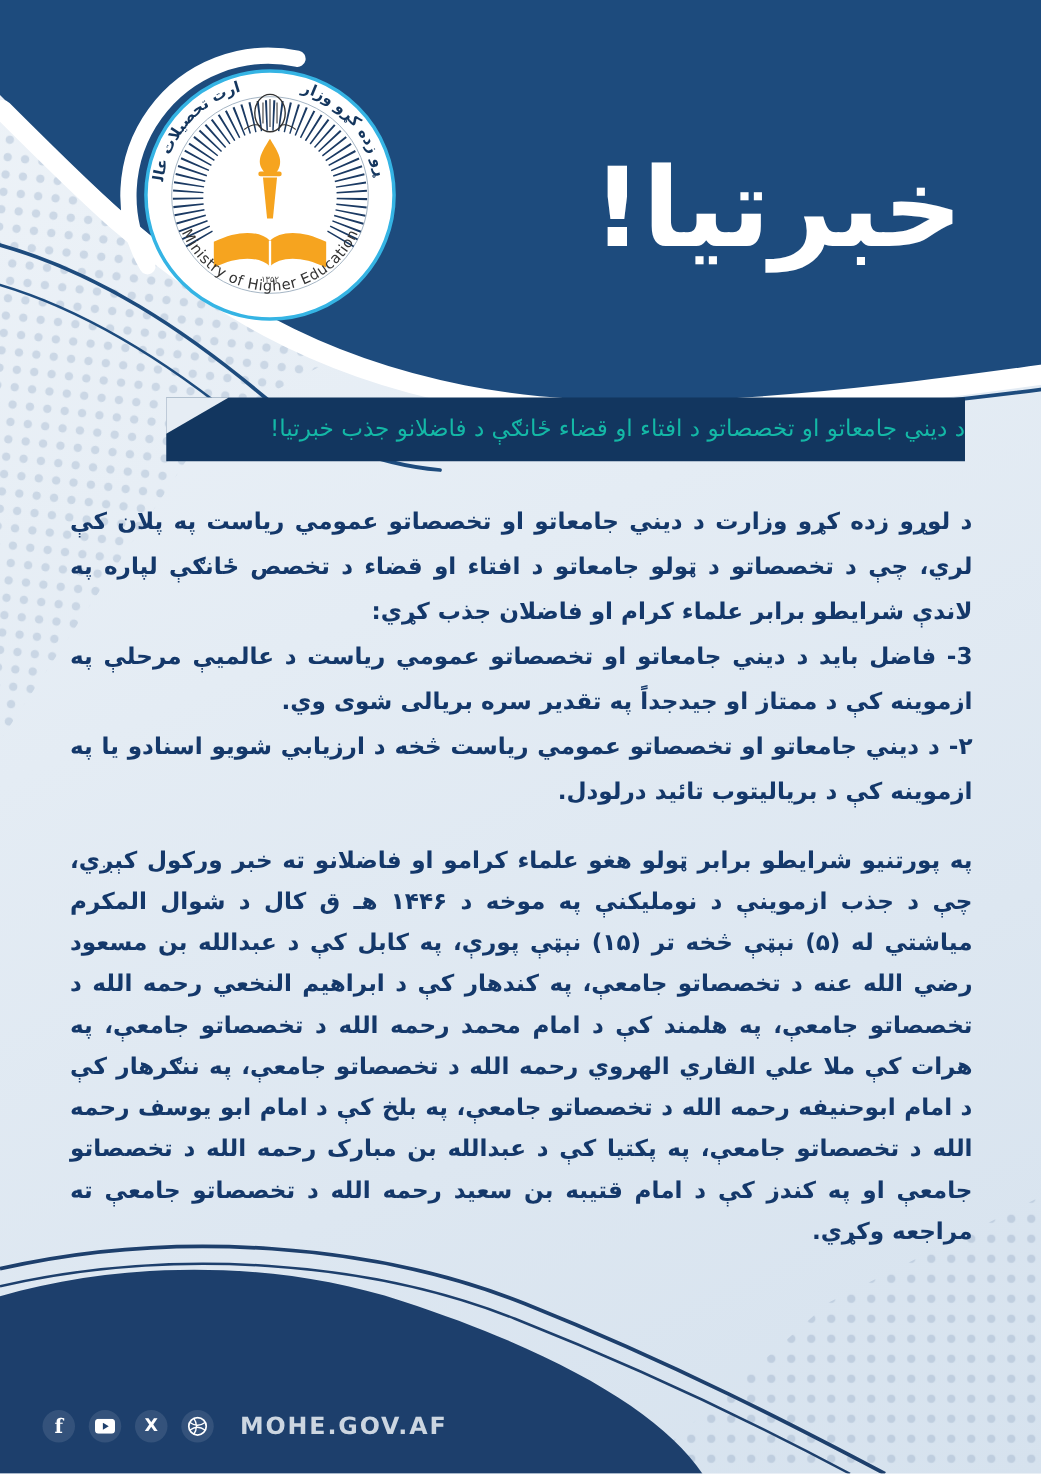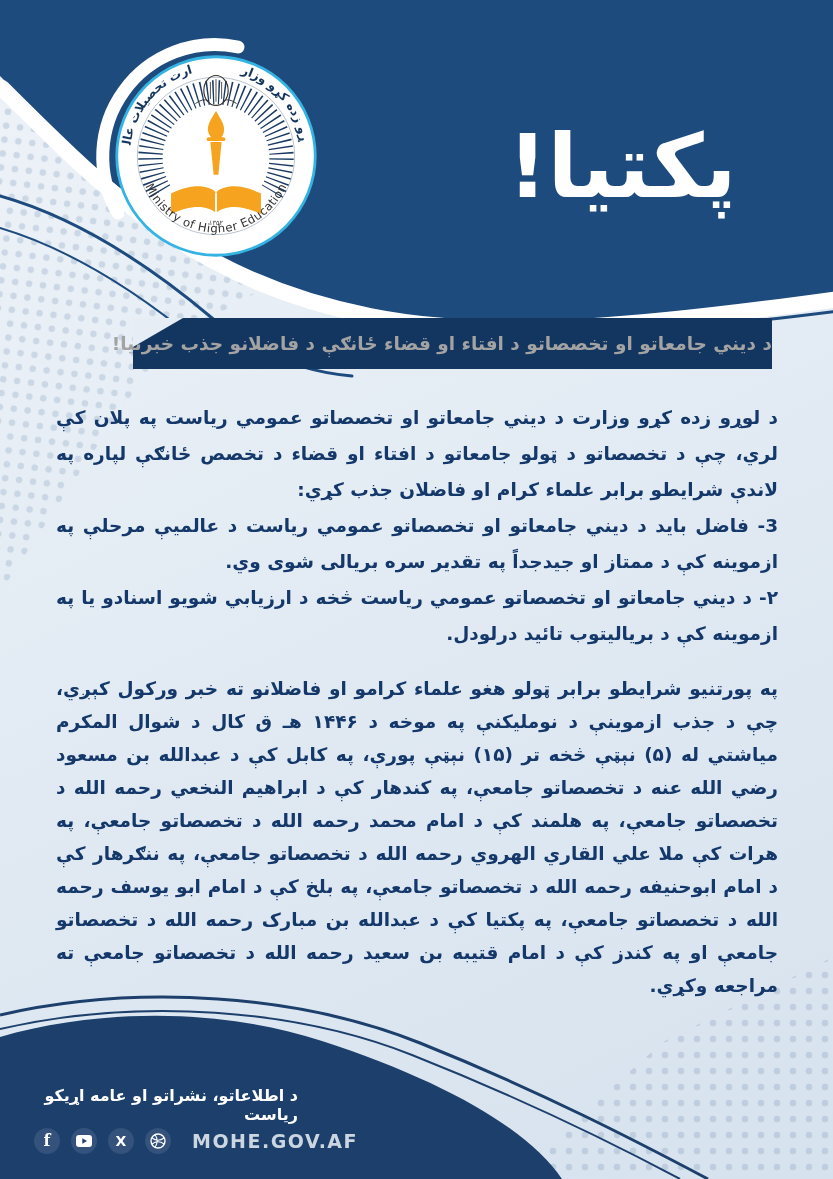--- a/index.html
+++ b/index.html
@@ -28,22 +28,22 @@
   
   .bar{
     position:absolute;left:133px;top:318px;width:639px;height:51px;z-index:4;
     background:#12365f;
   }
   .bar::before{
     content:"";position:absolute;left:0;top:0;width:0;height:0;
     border-top:29px solid #e6edf4;border-right:50px solid transparent;
   }
   .bar span{
-    display:block;width:100%;line-height:51px;text-align:center;direction:rtl;white-space:nowrap;
-    color:#a3a3a3;font-weight:bold;font-size:18.5px;
+    display:block;width:100%;line-height:51px;direction:rtl;white-space:nowrap;
+    color:#14b8a6;font-weight:normal;font-size:18.5px;
   }
   
   .body-text{
     position:absolute;left:56px;top:400px;width:722px;z-index:3;
     direction:rtl;color:#14386a;font-weight:bold;font-size:18.5px;
   }
   .body-text p{margin:0;text-align:justify;text-align-last:right;line-height:36px;}
   .body-text p.main-par{margin-top:20px;line-height:33px;}
   
   .footer-dept{
@@ -111,40 +111,39 @@
       </text>
       <text font-size="13" font-weight="bold" fill="#14365e">
         <textPath href="#arcL" startOffset="50%" text-anchor="middle">وزارت تحصیلات عالی</textPath>
       </text>
       <text font-size="12.5" fill="#333333" letter-spacing="0.5">
         <textPath href="#arcB" startOffset="50%" text-anchor="middle">Ministry of Higher Education</textPath>
       </text>
     </svg>
   </div>
 
-  <h1 class="title">پکتیا!</h1>
+  <h1 class="title">خبرتیا!</h1>
 
   <div class="bar">
     <span>د دیني جامعاتو او تخصصاتو د افتاء او قضاء ځانګې د فاضلانو جذب خبرتیا!</span>
   </div>
 
   <div class="body-text">
     <p>د لوړو زده کړو وزارت د دیني جامعاتو او تخصصاتو عمومي ریاست په پلان کې لري، چې د تخصصاتو د ټولو جامعاتو د افتاء او قضاء د تخصص ځانګې لپاره په لاندې شرایطو برابر علماء کرام او فاضلان جذب کړي:</p>
     <p>3- فاضل باید د دیني جامعاتو او تخصصاتو عمومي ریاست د عالمیې مرحلې په ازموینه کې د ممتاز او جیدجداً په تقدیر سره بریالی شوی وي.</p>
     <p>۲- د دیني جامعاتو او تخصصاتو عمومي ریاست څخه د ارزیابي شویو اسنادو یا په ازموینه کې د بریالیتوب تائید درلودل.</p>
     <p class="main-par">په پورتنیو شرایطو برابر ټولو هغو علماء کرامو او فاضلانو ته خبر ورکول کېږي، چې د جذب ازموینې د نوملیکنې په موخه د ۱۴۴۶ هـ ق کال د شوال المکرم میاشتي له (۵) نېټې څخه تر (۱۵) نېټې پورې، په کابل کې د عبدالله بن مسعود رضي الله عنه د تخصصاتو جامعې، په کندهار کې د ابراهیم النخعي رحمه الله د تخصصاتو جامعې، په هلمند کې د امام محمد رحمه الله د تخصصاتو جامعې، په هرات کې ملا علي القاري الهروي رحمه الله د تخصصاتو جامعې، په ننګرهار کې د امام ابوحنیفه رحمه الله د تخصصاتو جامعې، په بلخ کې د امام ابو یوسف رحمه الله د تخصصاتو جامعې، په پکتیا کې د عبدالله بن مبارک رحمه الله د تخصصاتو جامعې او په کندز کې د امام قتیبه بن سعید رحمه الله د تخصصاتو جامعې ته مراجعه وکړي.</p>
   </div>
 
   <svg class="footer-art" width="833" height="200" viewBox="0 0 833 200">
     <path d="M0,36 C140,4 300,16 420,64 C540,112 640,164 708,200" fill="none" stroke="#1d3f6c" stroke-width="3"></path>
     <path d="M0,50 C140,18 296,30 412,76 C528,122 620,168 680,200" fill="none" stroke="#1d3f6c" stroke-width="2"></path>
     <path d="M0,58 C96,30 218,28 322,62 C448,103 530,152 562,200 L0,200 Z" fill="#1d3f6c"></path>
   </svg>
 
-  <div class="footer-dept">د اطلاعاتو، نشراتو او عامه اړیکو ریاست</div>
 
   <div class="footer-row">
     <div class="sbtn">
       <span class="glyph">f</span>
     </div>
     <div class="sbtn">
       <svg width="16" height="12" viewBox="0 0 16 12">
         <rect x="0" y="0" width="16" height="12" rx="3" fill="#ffffff"></rect>
         <path d="M6.3,3.2 L11,6 L6.3,8.8 Z" fill="#1d3f6c"></path>
       </svg>

